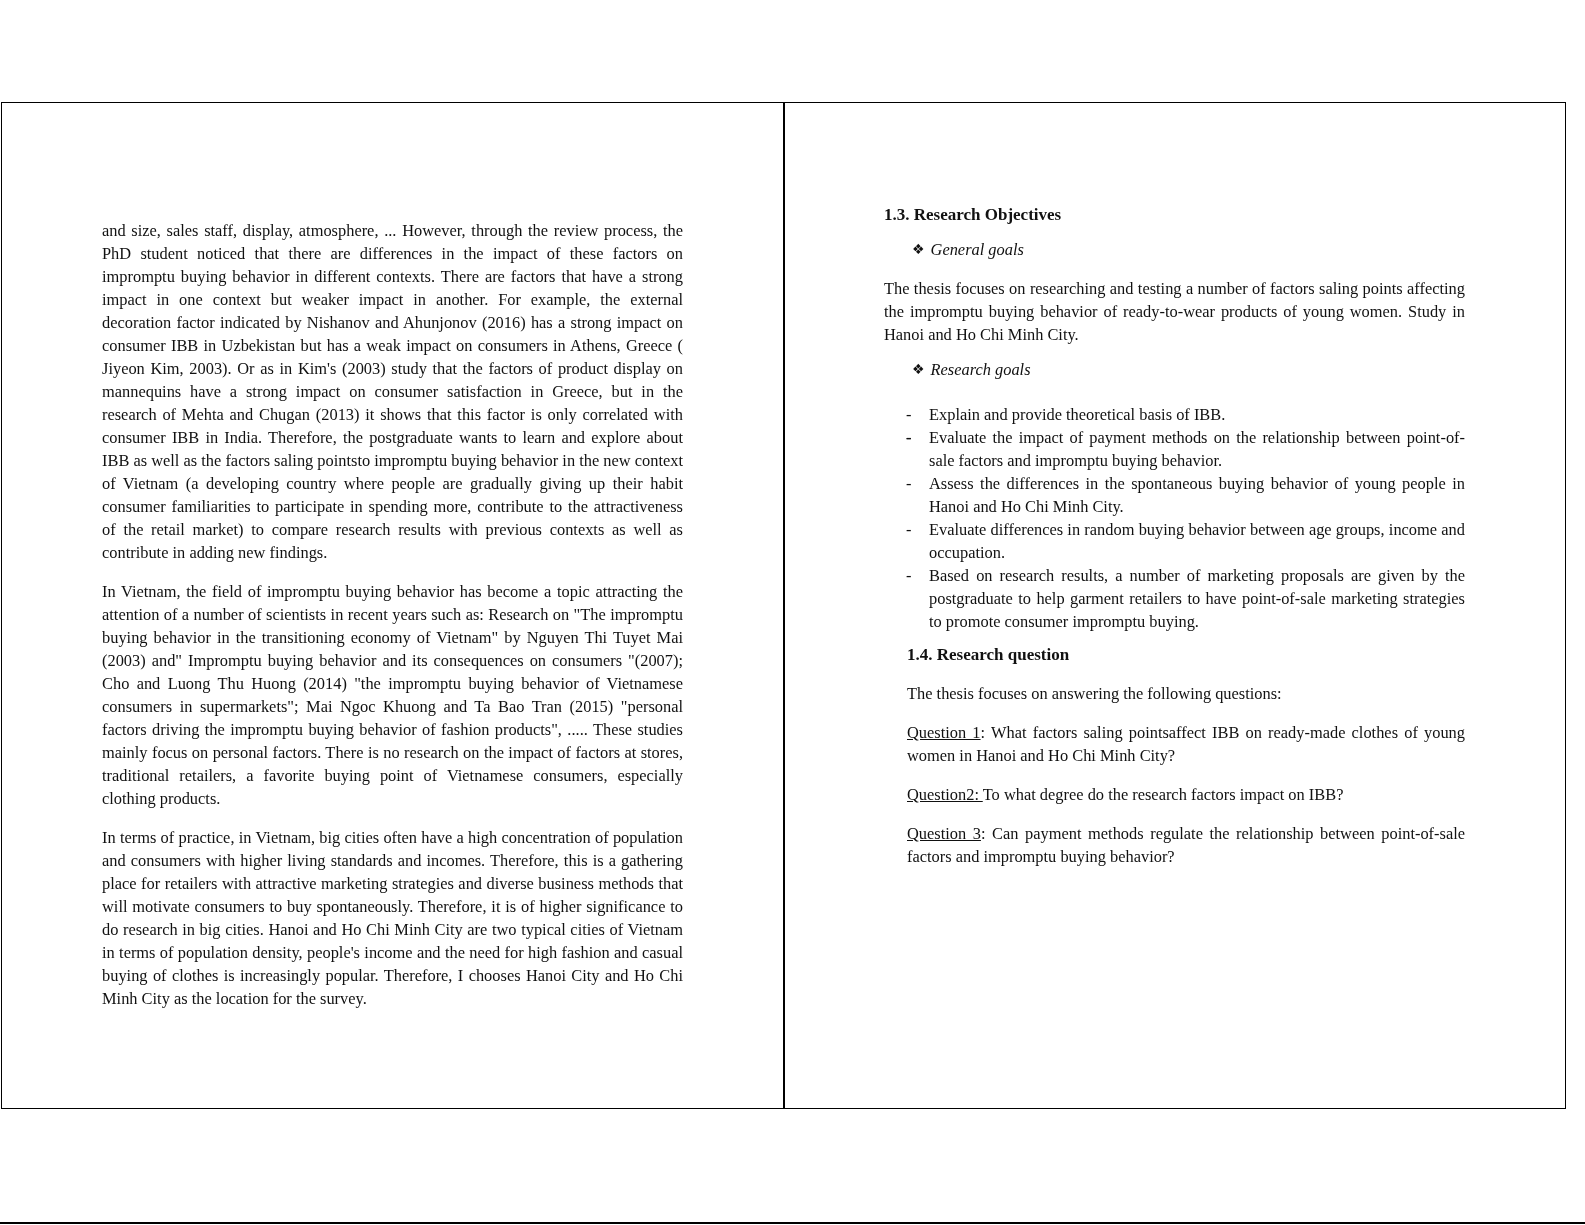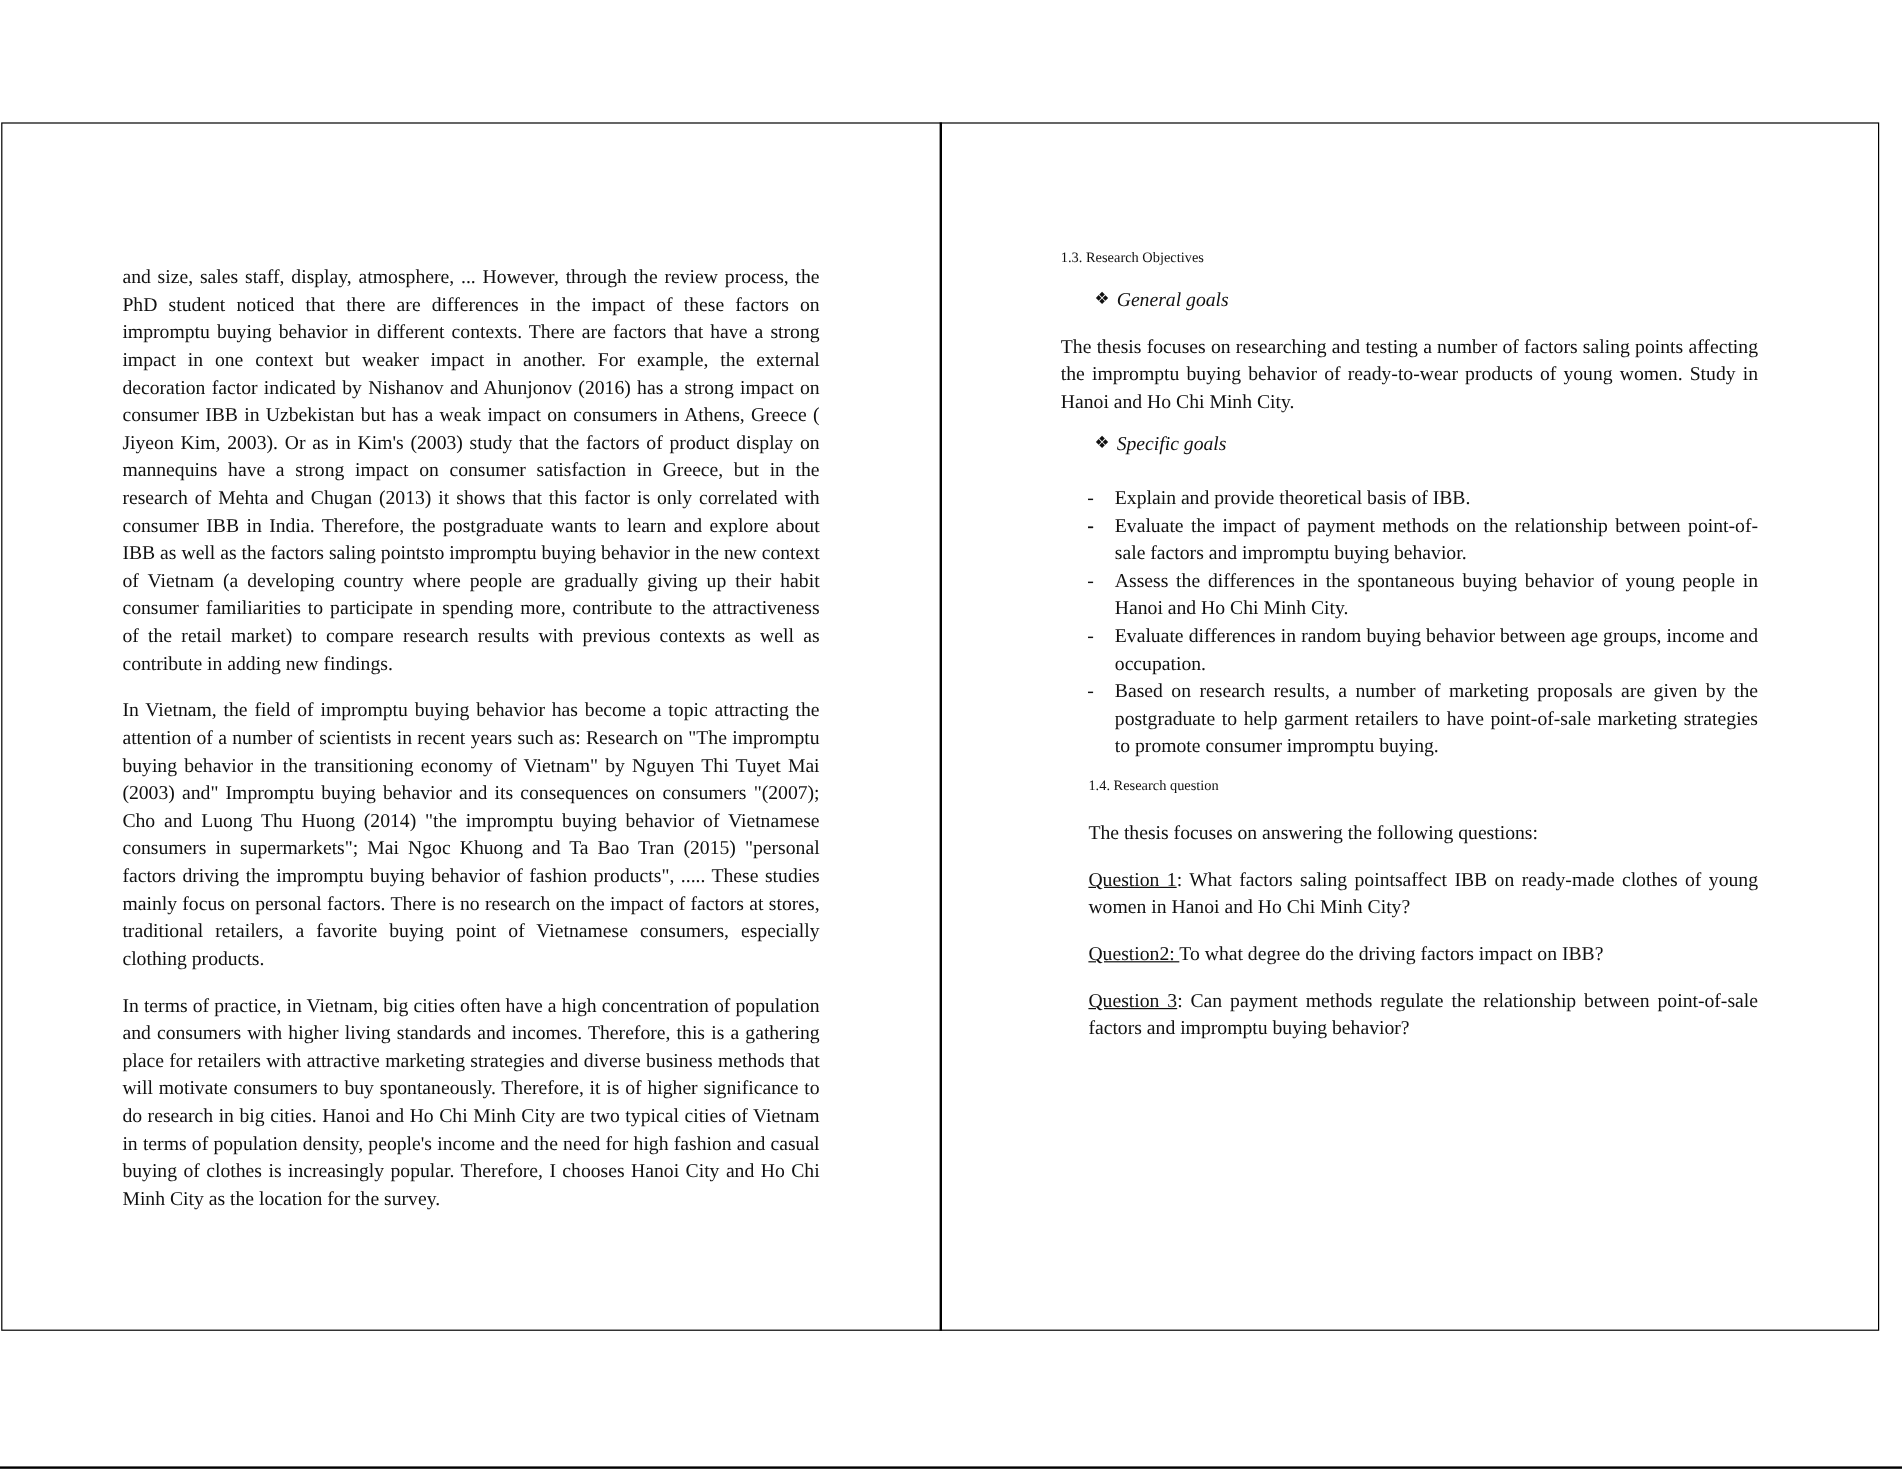--- a/index.html
+++ b/index.html
@@ -45,22 +45,22 @@
       top: 203px;
       font-size: 16.4px;
       line-height: 23px;
       text-align: justify;
     }
     .page.left { left: 102px; width: 581px; }
     .page.right { left: 884px; width: 581px; }
     p { margin: 16px 0 12px 0; }
     .bold { font-weight: bold; }
     h3 {
-      font-size: 12px;
-      font-weight: normal;
+      font-size: 17px;
+      font-weight: bold;
       margin: 0 0 12px 0;
       line-height: 23px;
     }
     .goal-heading {
       font-style: italic;
       margin: 0 0 12px 28px;
       display: flex;
       gap: 6px;
     }
     .goal-heading .glyph { font-style: normal; font-size: 14px; }
@@ -101,34 +101,34 @@
 
   <div class="goal-heading">
     <span class="glyph">❖</span>
     <span>General goals</span>
   </div>
 
   <p>The thesis focuses on researching and testing a number of factors saling points affecting the impromptu buying behavior of ready-to-wear products of young women. Study in Hanoi and Ho Chi Minh City.</p>
 
   <div class="goal-heading">
     <span class="glyph">❖</span>
-    <span>Specific goals</span>
+    <span>Research goals</span>
   </div>
 
   <ul class="goals">
     <li><span class="dash">-</span><span>Explain and provide theoretical basis of IBB.</span></li>
     <li><span class="dash">-</span></li>
     <li><span class="dash">-</span><span>Evaluate the impact of payment methods on the relationship between point-of-sale factors and impromptu buying behavior.</span></li>
     <li><span class="dash">-</span><span>Assess the differences in the spontaneous buying behavior of young people in Hanoi and Ho Chi Minh City.</span></li>
     <li><span class="dash">-</span><span>Evaluate differences in random buying behavior between age groups, income and occupation.</span></li>
     <li><span class="dash">-</span><span>Based on research results, a number of marketing proposals are given by the postgraduate to help garment retailers to have point-of-sale marketing strategies to promote consumer impromptu buying.</span></li>
   </ul>
 
   <h3 class="indent">1.4. Research question</h3>
 
   <p class="indent">The thesis focuses on answering the following questions:</p>
 
   <p class="indent"><span class="q-label">Question 1</span><span>: </span><span>What factors saling pointsaffect IBB on ready-made clothes of young women in Hanoi and Ho Chi Minh City?</span></p>
 
-  <p class="indent"><span class="q-label">Question2: </span><span></span><span>To what degree do the driving factors impact on IBB?</span></p>
+  <p class="indent"><span class="q-label">Question2: </span><span></span><span>To what degree do the research factors impact on IBB?</span></p>
 
   <p class="indent"><span class="q-label">Question 3</span><span>: </span><span>Can payment methods regulate the relationship between point-of-sale factors and impromptu buying behavior?</span></p>
 </div>
 
 </body></html>

